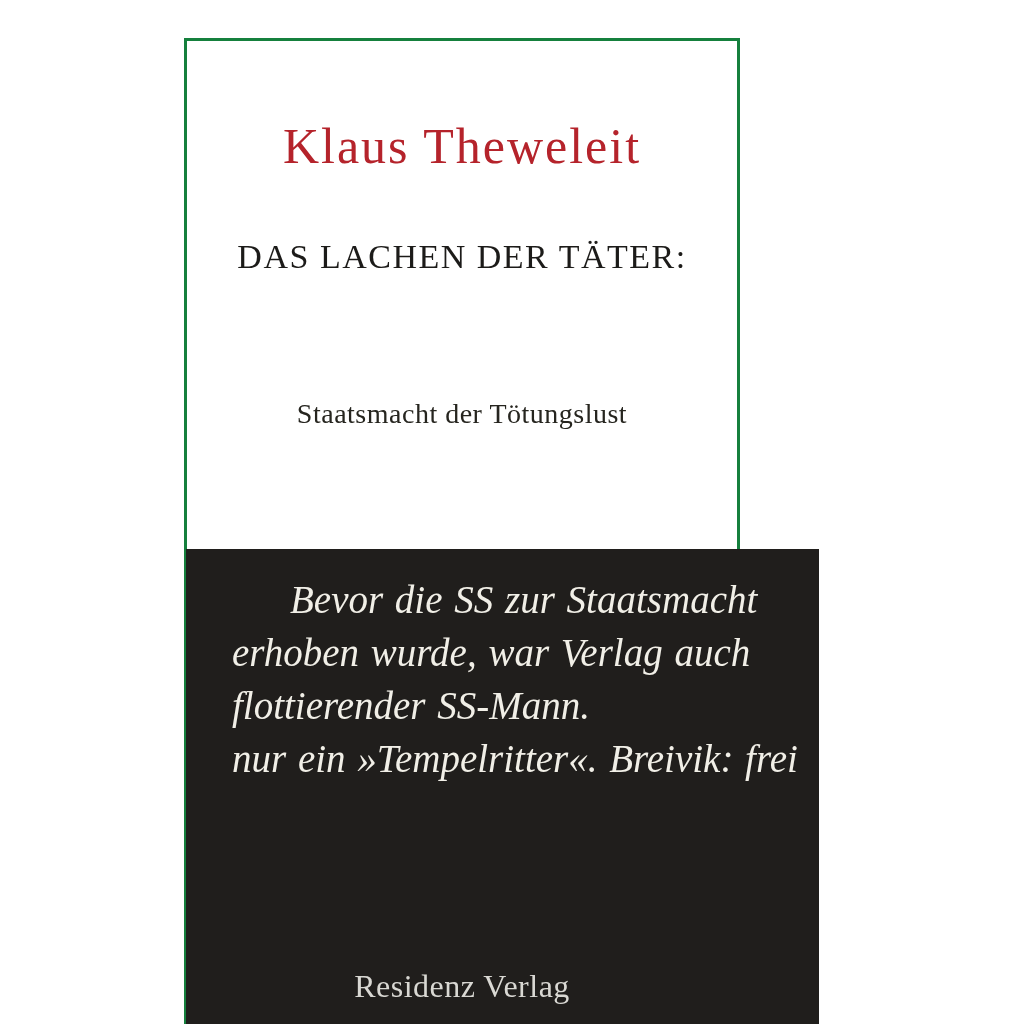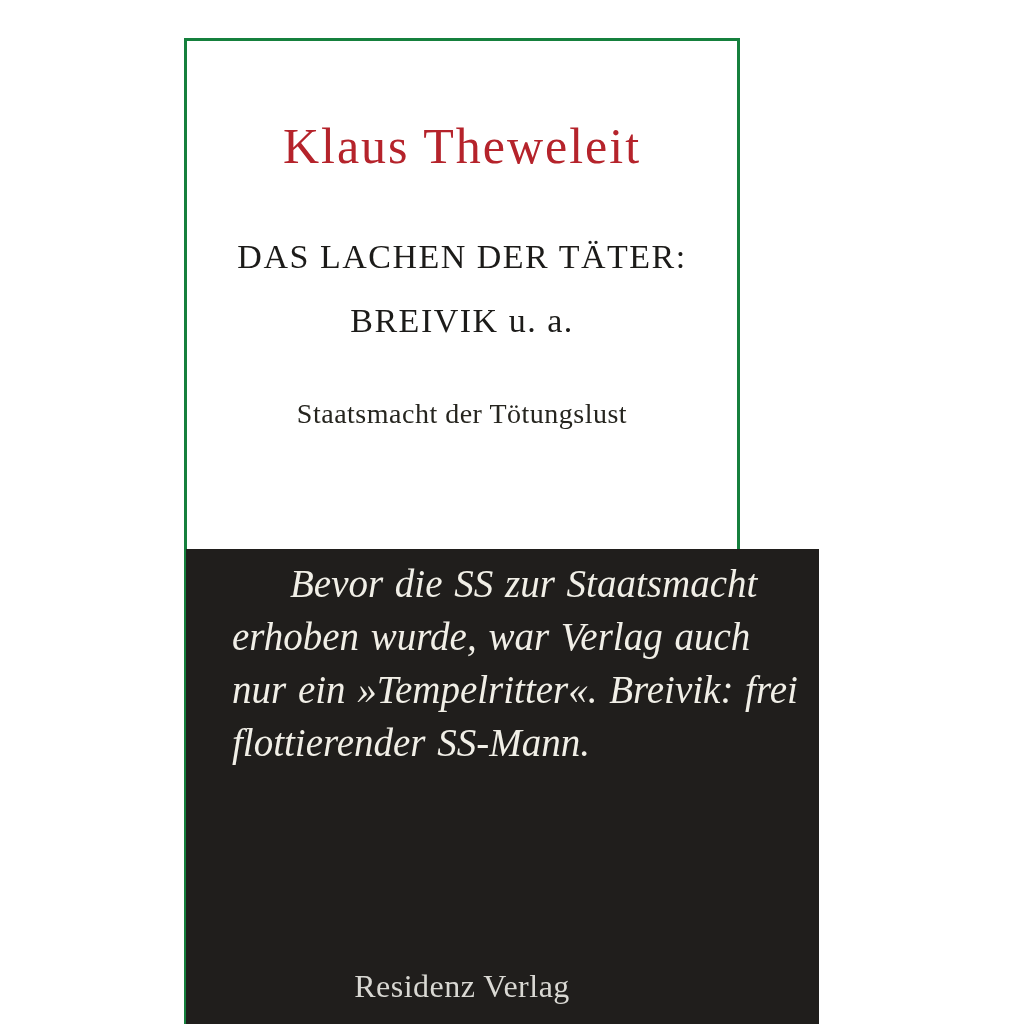--- a/index.html
+++ b/index.html
@@ -51,21 +51,21 @@
     color: #26251f;
   }
   .quote-box {
     position: absolute;
     left: -1px; top: 508px;
     width: 633px; height: 488px;
     background: #201e1c;
     overflow: hidden;
   }
   .quote {
-    padding: 8px 18px 0 46px;
+    padding: 24px 18px 0 46px;
     font-style: italic;
     font-size: 39px;
     line-height: 53px;
     color: #f1efe7;
     word-spacing: 2px;
   }
   .quote-line { white-space: nowrap; }
   .quote-line.first { padding-left: 58px; }
   .publisher {
     position: absolute;
@@ -82,30 +82,29 @@
 </head>
 <body>
 
 <div class="canvas">
   <div class="cover">
 
     <div class="author">Klaus Theweleit</div>
 
     <div class="title">
       <div>DAS LACHEN DER TÄTER:</div>
-      <div>BREIVIK u. a.</div>
     </div>
 
     <div class="subtitle">Staatsmacht der Tötungslust</div>
 
     <div class="quote-box">
       <div class="quote">
         <div class="quote-line first">Bevor die SS zur Staatsmacht</div>
         <div class="quote-line">erhoben wurde, war Verlag auch</div>
+        <div class="quote-line">flottierender SS-Mann.</div>
         <div class="quote-line">nur ein »Tempelritter«. Breivik: frei</div>
-        <div class="quote-line">flottierender SS-Mann.</div>
       </div>
     </div>
 
     <div class="publisher">Residenz Verlag</div>
 
   </div>
 </div>
 
 </body></html>

